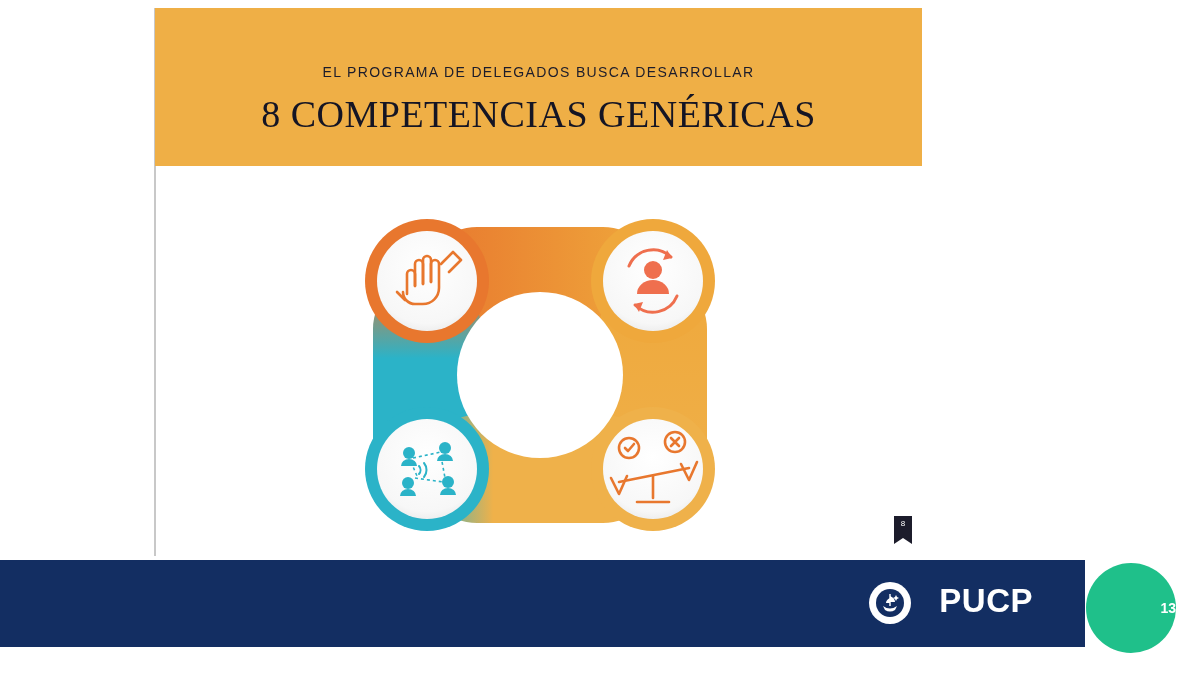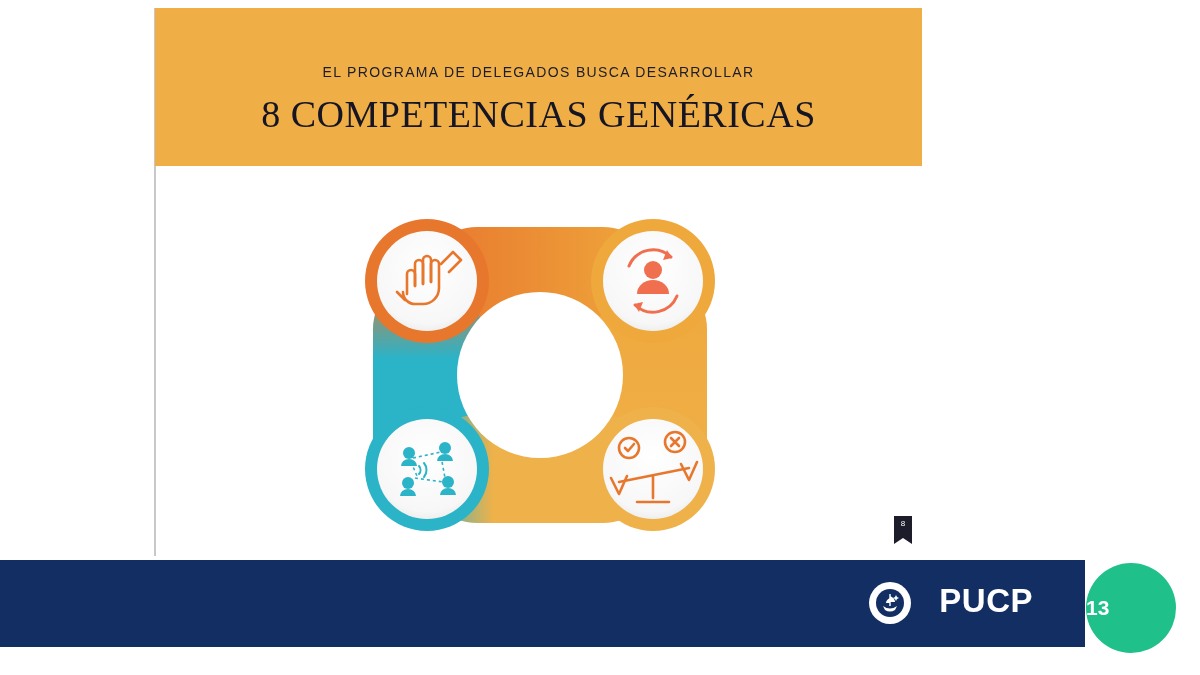--- a/index.html
+++ b/index.html
@@ -141,23 +141,23 @@
     position: absolute;
     left: 1086px;
     top: 563px;
     width: 90px;
     height: 90px;
     border-radius: 50%;
     background: #1fc08a;
     color: #ffffff;
     display: flex;
     align-items: center;
-    justify-content: flex-start;
-    font-family: "Liberation Sans", sans-serif;
-    font-size: 21px;
+    justify-content: flex-end;
+    font-family: "Liberation Sans", sans-serif;
+    font-size: 14px;
     font-weight: bold;
   }
 </style>
 </head>
 <body>
 
 <div class="slide">
 
   <div class="left-rule"></div>
 

